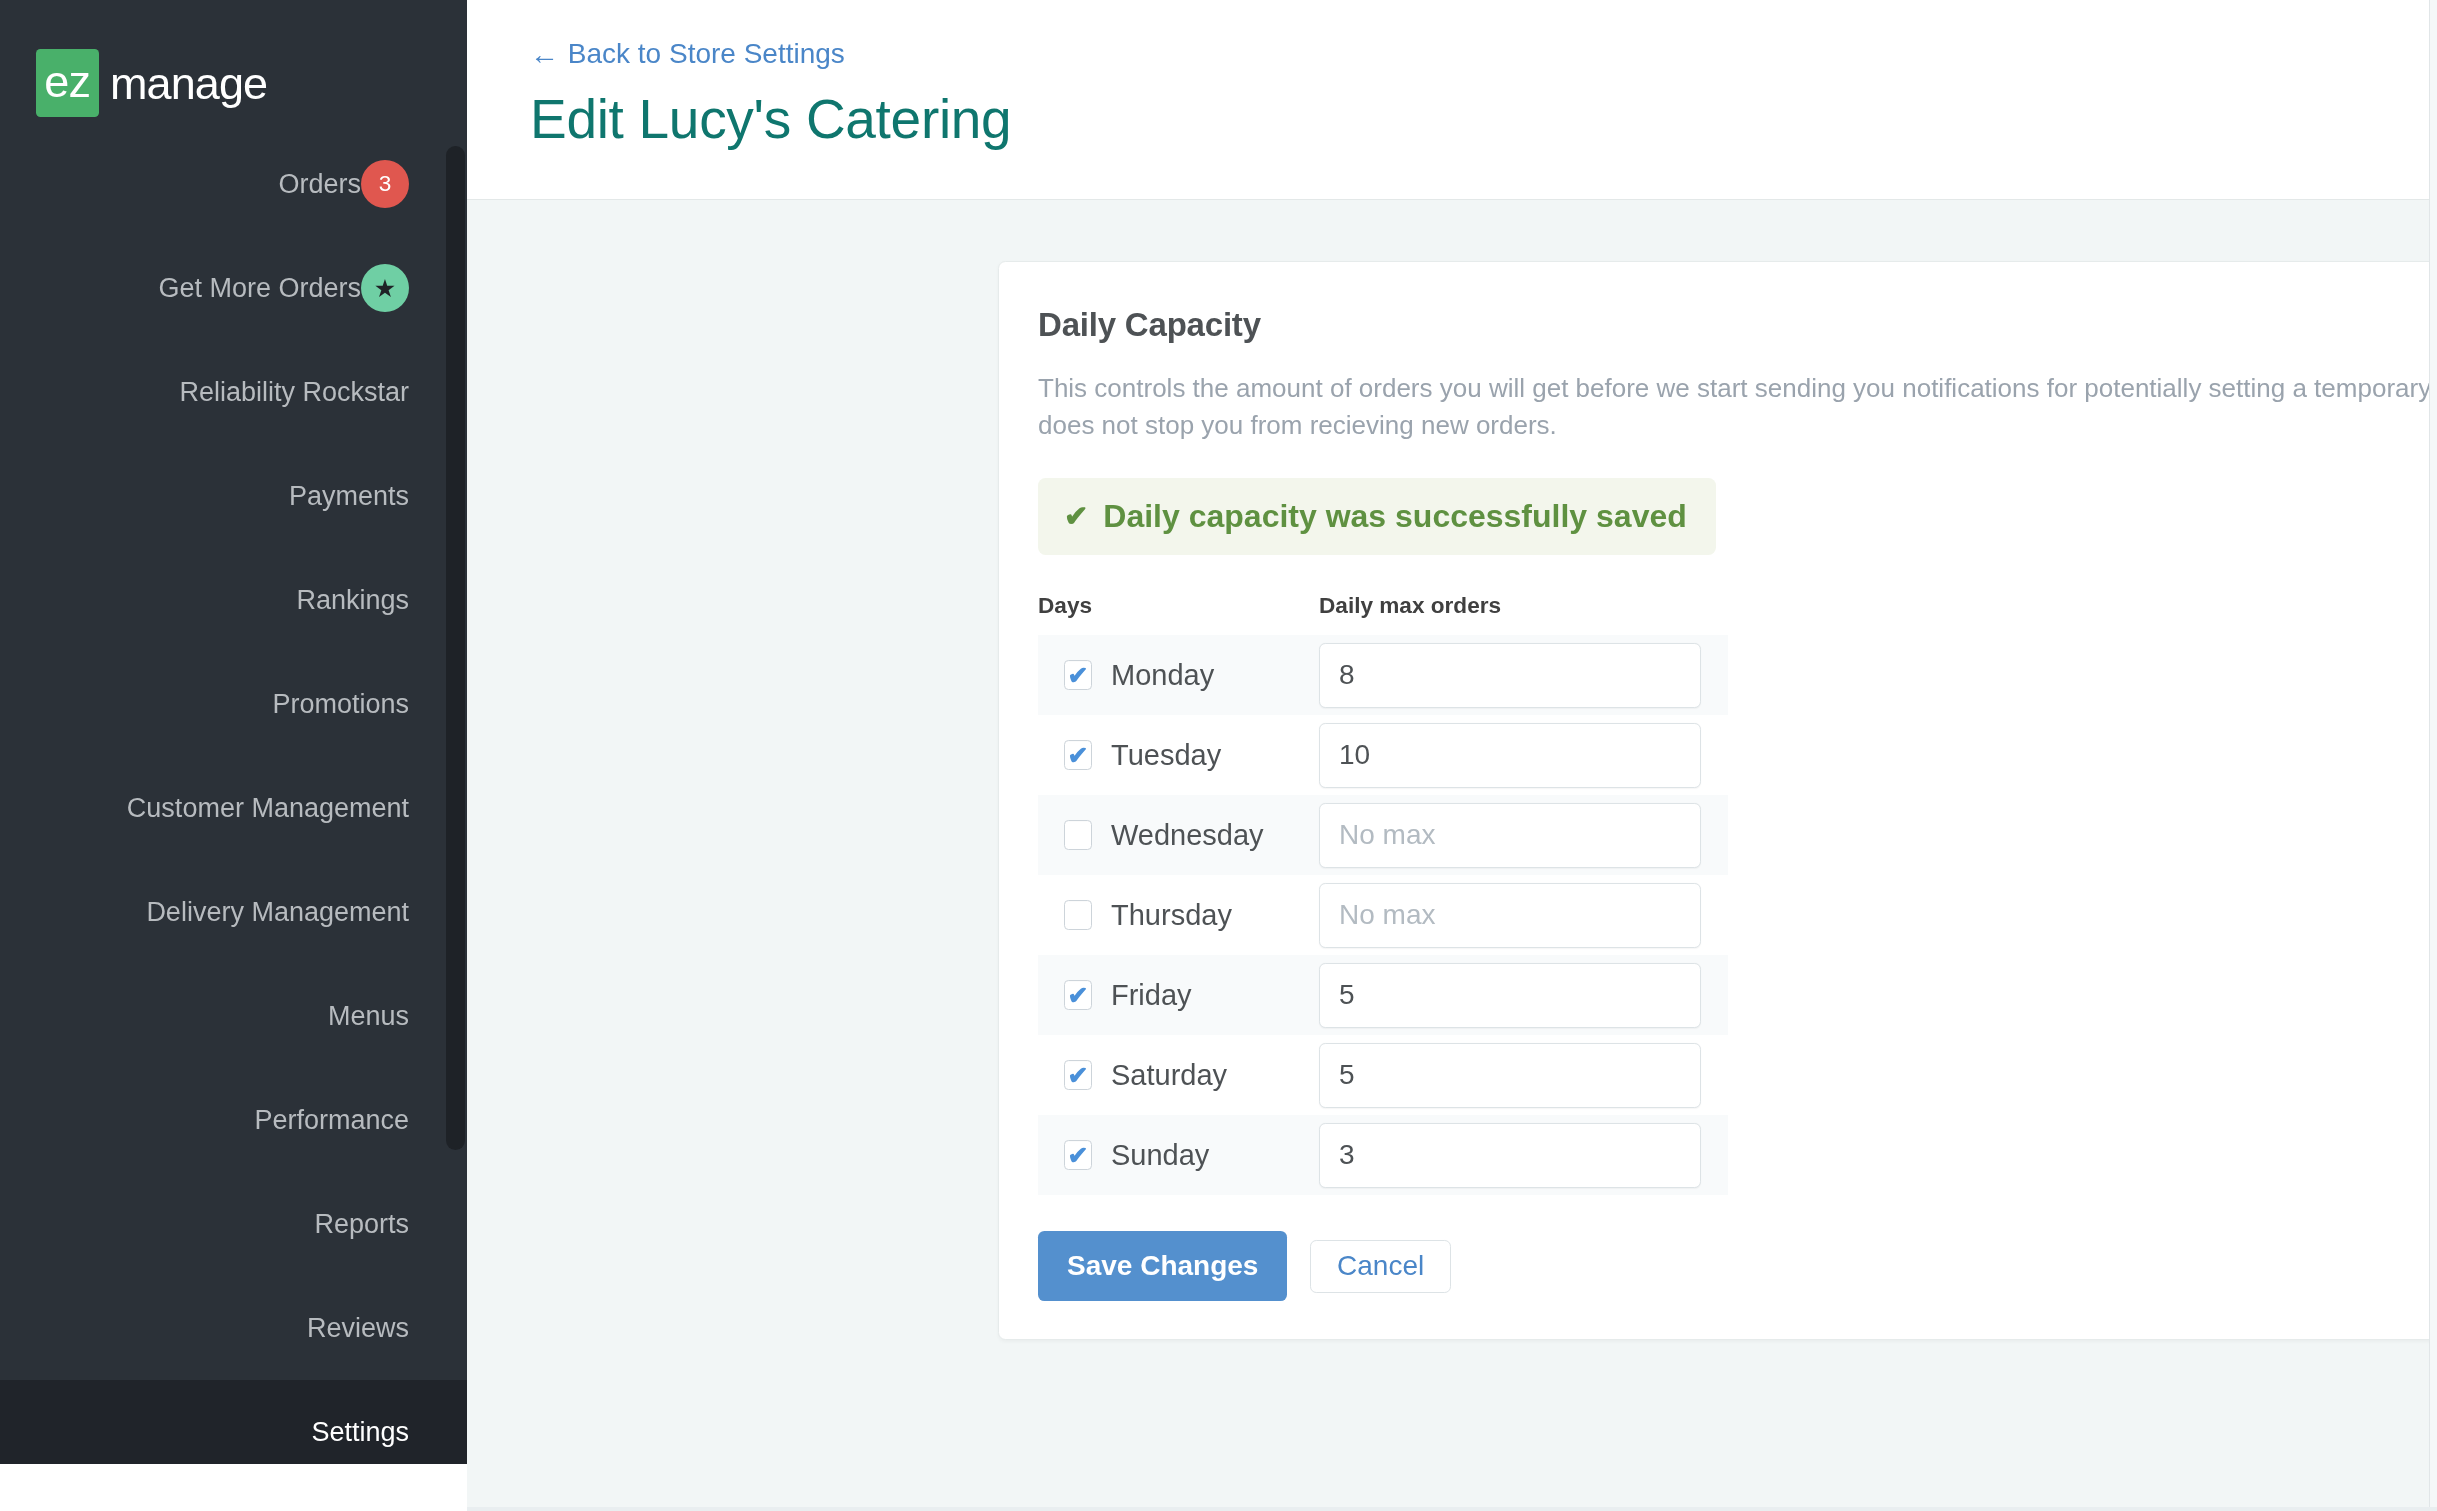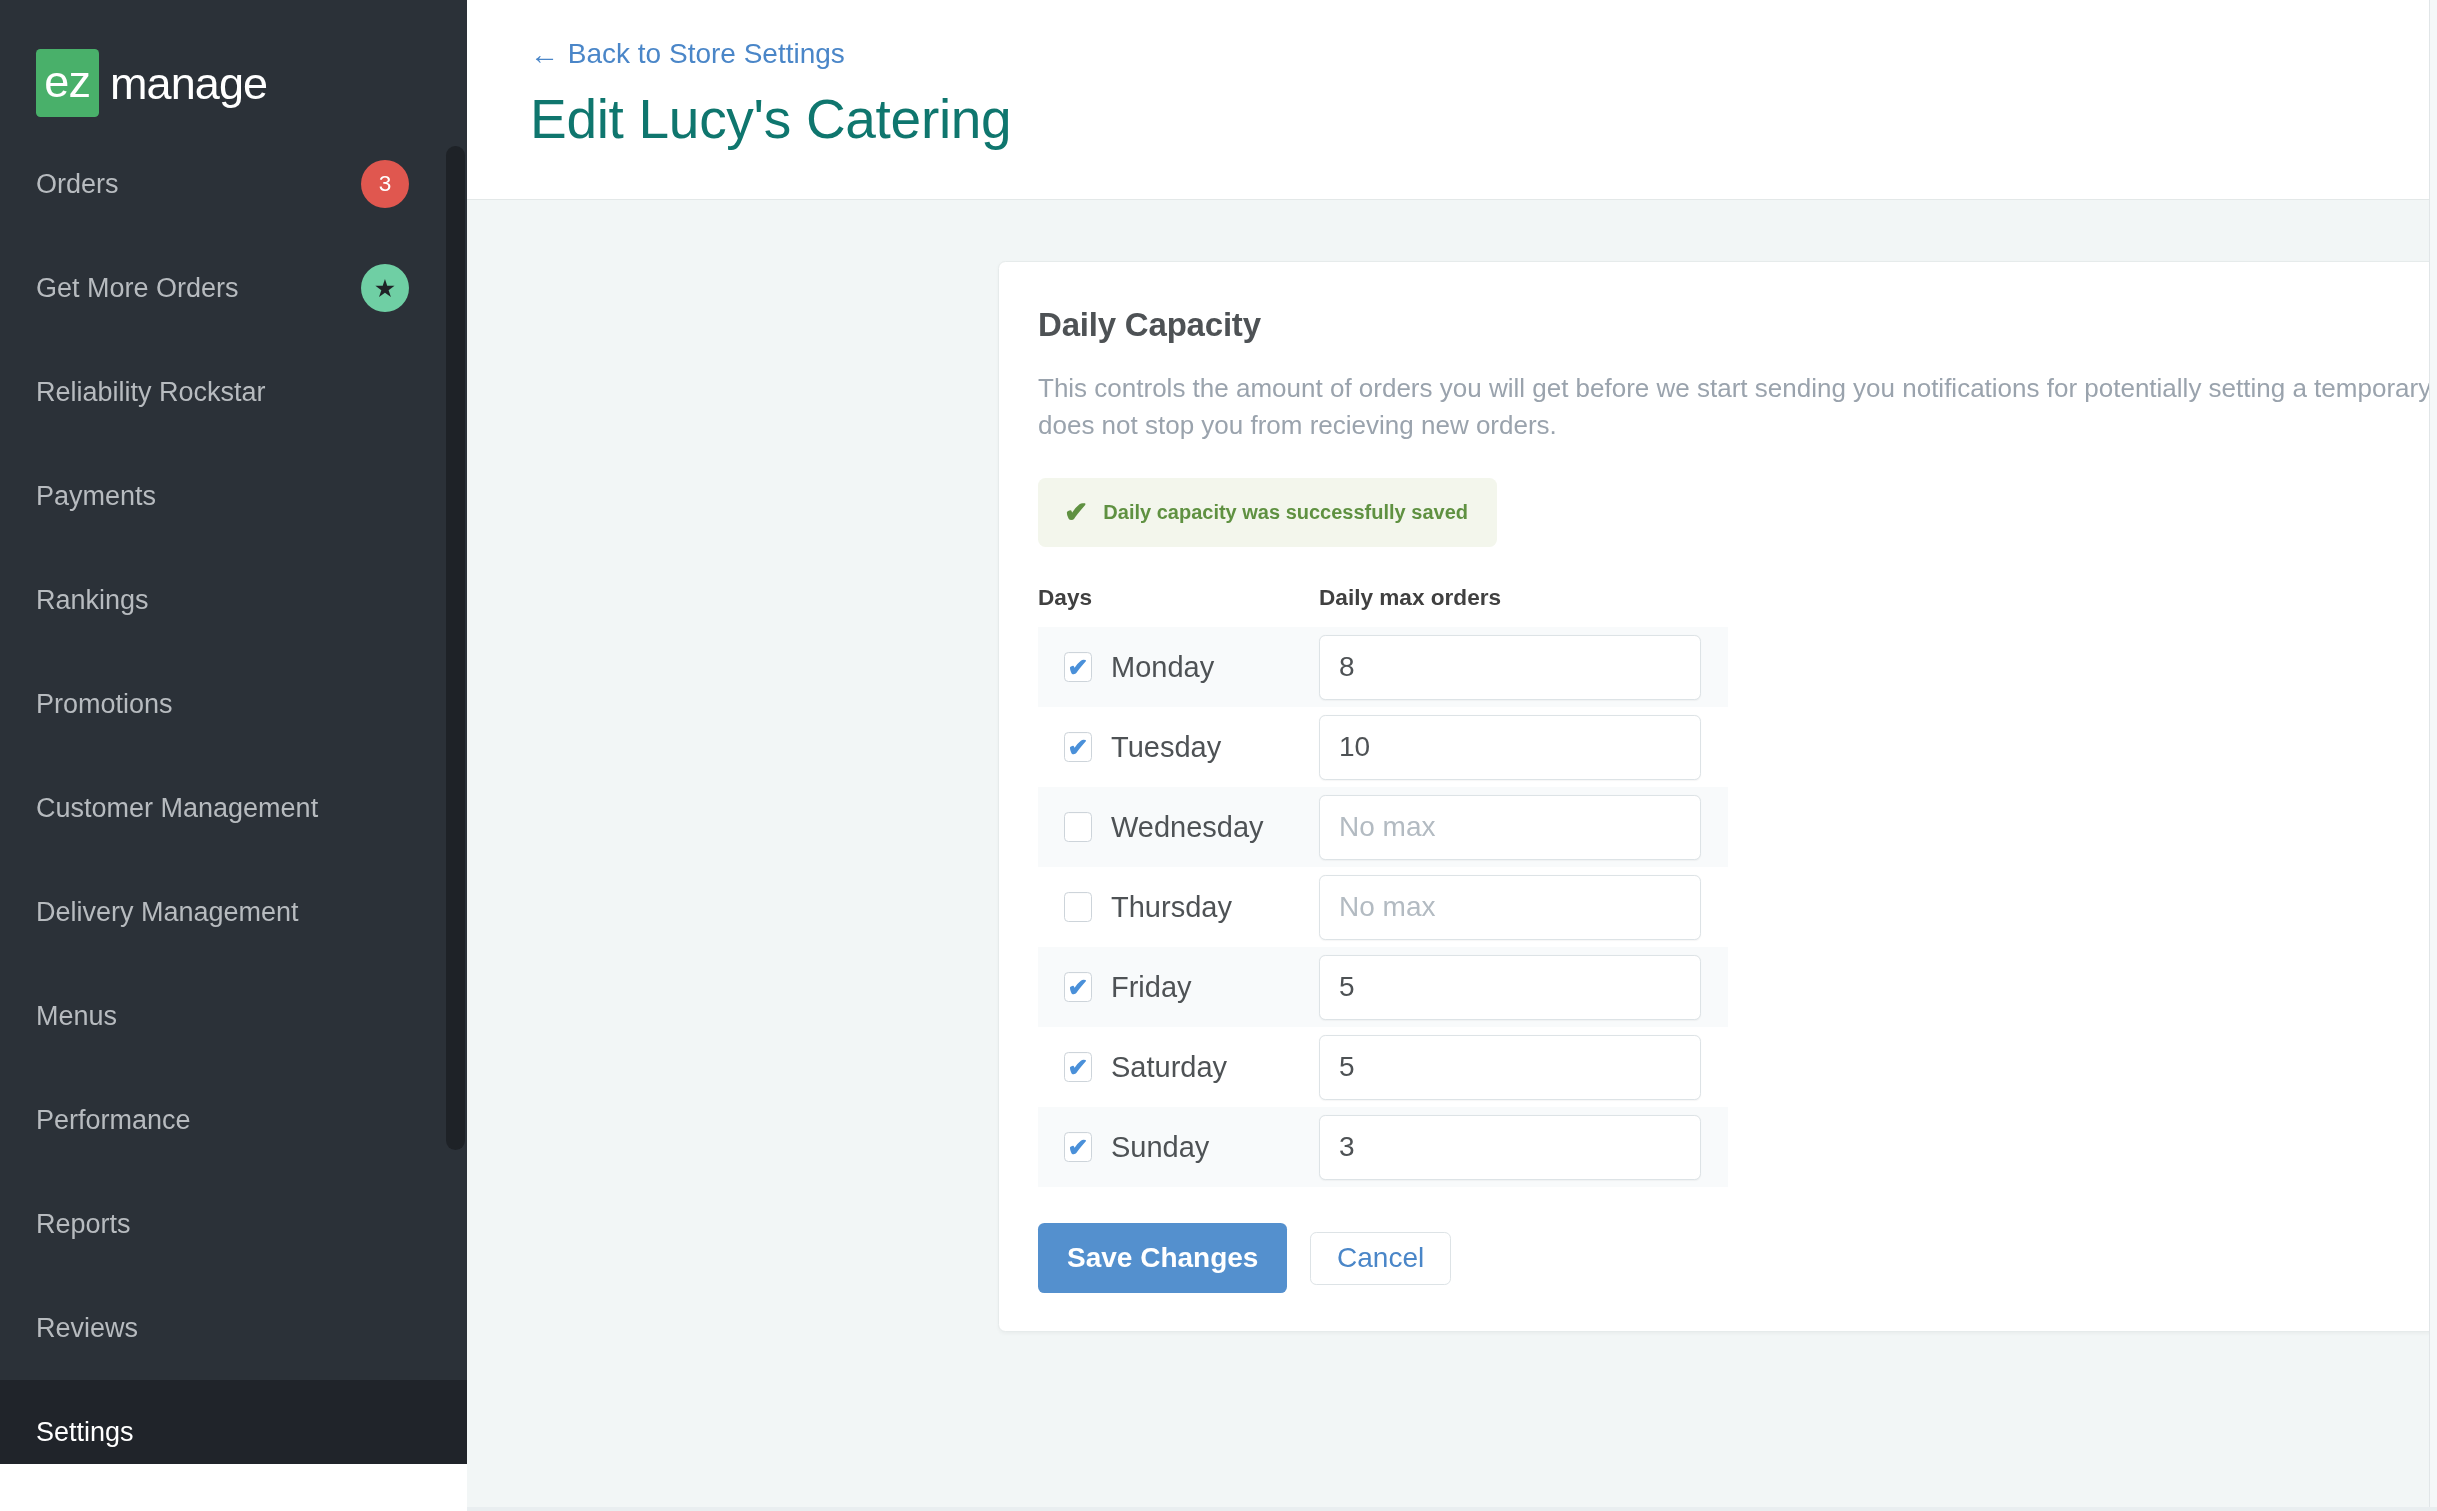--- a/index.html
+++ b/index.html
@@ -56,21 +56,21 @@
     margin-left: 11.3px;
     letter-spacing: -0.9px;
   }
 
   .nav-list { list-style: none; }
 
   .nav-item {
     position: relative;
     display: flex;
     align-items: center;
-    justify-content: space-between;
+    justify-content: flex-end;
     height: 104px;
     padding: 0 58px 0 36px;
     color: #b7bbbf;
     font-size: 27px;
     cursor: pointer;
     user-select: none;
   }
   .nav-item.active {
     background: #20242a;
     color: #ffffff;
@@ -198,21 +198,21 @@
   }
   .alert-check {
     color: #5f9141;
     font-size: 29px;
     line-height: 1;
     margin-right: 15px;
     font-weight: bold;
   }
   #alert-text {
     color: #5f9141;
-    font-size: 20px;
+    font-size: 32px;
     font-weight: 700;
     white-space: nowrap;
   }
 
   
   #cap-table {
     border-collapse: collapse;
     width: 690px;
     table-layout: fixed;
   }

